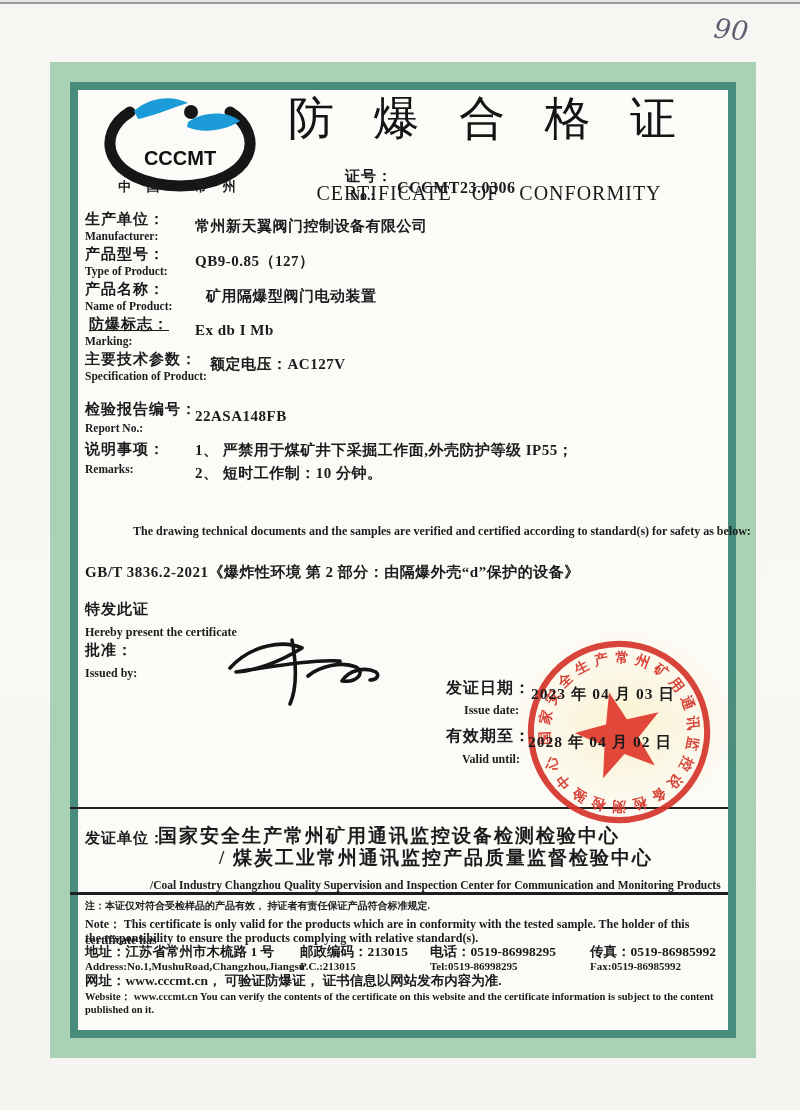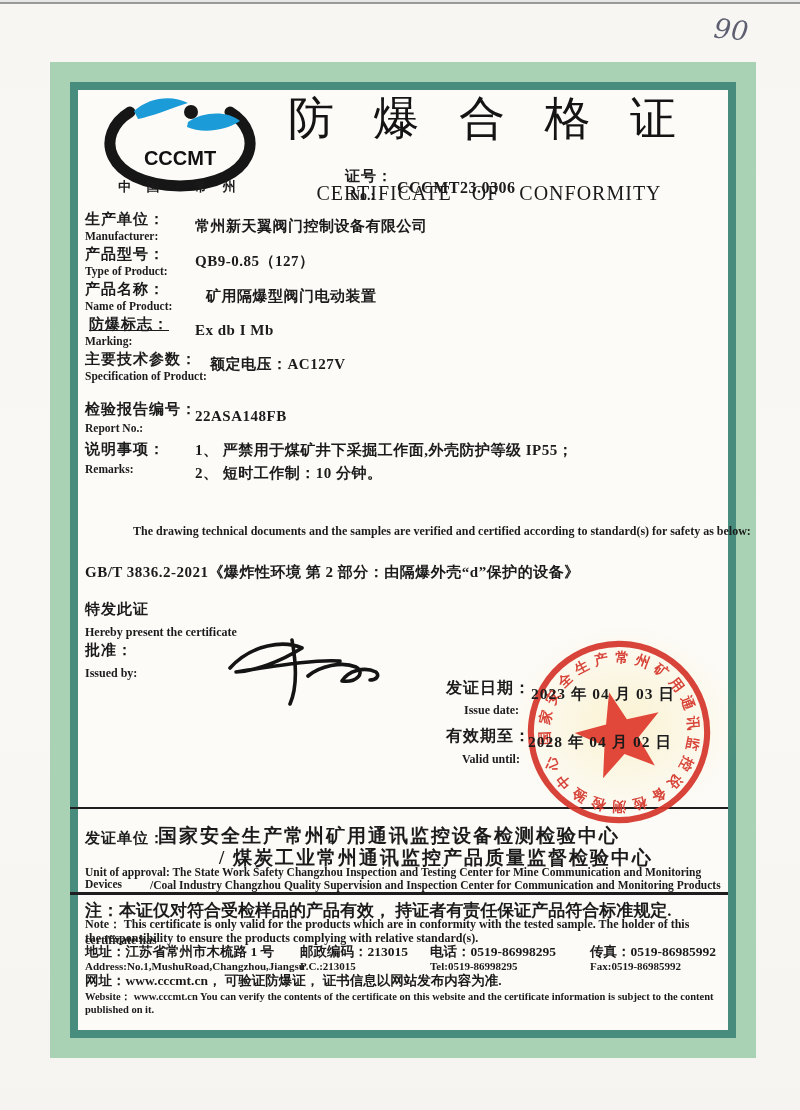--- a/index.html
+++ b/index.html
@@ -15,21 +15,21 @@
   .cn-label{font-weight:bold;font-size:15px;letter-spacing:1px;}
   .en-label{font-weight:bold;font-size:11.5px;letter-spacing:0;}
   .val{font-weight:bold;font-size:15px;letter-spacing:.5px;}
   .title-cn{font-size:46px;letter-spacing:14px;text-align:center;font-weight:400;color:#141414;}
   .title-en{font-size:20px;text-align:center;word-spacing:14px;letter-spacing:1px;color:#1a1a1a;}
   .std{font-weight:bold;font-size:15px;letter-spacing:.5px;}
   .small-en{font-weight:bold;font-size:12px;}
   .big-unit{font-weight:bold;font-size:19px;letter-spacing:2px;}
   .divider{background:#1e1e1e;}
   .glow{width:260px;height:220px;background:radial-gradient(ellipse at center,rgba(248,222,120,.30) 0%,rgba(248,222,120,0) 65%);}
-  .note{font-weight:bold;font-size:17px;}
+  .note{font-weight:bold;font-size:10px;}
   .note-en{font-weight:bold;font-size:12px;}
   .contact{font-weight:bold;font-size:13.5px;}
   .contact-en{font-weight:bold;font-size:11px;}
   .web-en{font-weight:bold;font-size:10.5px;}
   .datelbl{font-weight:bold;font-size:16px;letter-spacing:1px;}
   .dateval{font-weight:bold;font-size:15.5px;z-index:3;letter-spacing:1px;}
 </style>
 </head>
 <body>
 
@@ -126,21 +126,20 @@
   <div class="abs small-en" style="left:464px;top:703px;z-index:2;">Issue date:</div>
   <div class="abs dateval" style="left:531px;top:684px;">2023 年 04 月 03 日</div>
   <div class="abs datelbl" style="left:446px;top:726px;z-index:2;">有效期至：</div>
   <div class="abs small-en" style="left:462px;top:752px;z-index:2;">Valid until:</div>
   <div class="abs dateval" style="left:528px;top:732px;">2028 年 04 月 02 日</div>
 
   <div class="abs divider" style="left:70px;top:807px;width:658px;height:2px;"></div>
   <div class="abs cn-label" style="left:85px;top:829px;">发证单位：</div>
   <div class="abs big-unit" style="left:158px;top:823px;">国家安全生产常州矿用通讯监控设备检测检验中心</div>
   <div class="abs big-unit" style="left:175px;top:845px;margin-left:44px;">/ 煤炭工业常州通讯监控产品质量监督检验中心</div>
-  <div class="abs en-label" style="left:85px;top:866px;width:640px;">Unit of approval: The State Work Safety Changzhou Inspection and Testing Center for Mine Communication and Monitoring Devices</div>
   <div class="abs en-label" style="left:150px;top:879px;width:600px;">/Coal Industry Changzhou Quality Supervision and Inspection Center for Communication and Monitoring Products</div>
   <div class="abs divider" style="left:70px;top:892px;width:658px;height:3px;"></div>
 
   <div class="abs note" style="left:85px;top:899px;">注：本证仅对符合受检样品的产品有效， 持证者有责任保证产品符合标准规定.</div>
   <div class="abs note-en" style="left:85px;top:916px;width:640px;">Note： This certificate is only valid for the products which are in conformity with the tested sample. The holder of this certificate has</div>
   <div class="abs note-en" style="left:85px;top:931px;width:640px;">the responsibility to ensure the products complying with relative standard(s).</div>
 
   <div class="abs contact" style="left:85px;top:943px;">地址：江苏省常州市木梳路 1 号</div>
   <div class="abs contact" style="left:300px;top:943px;">邮政编码：213015</div>
   <div class="abs contact" style="left:430px;top:943px;">电话：0519-86998295</div>

